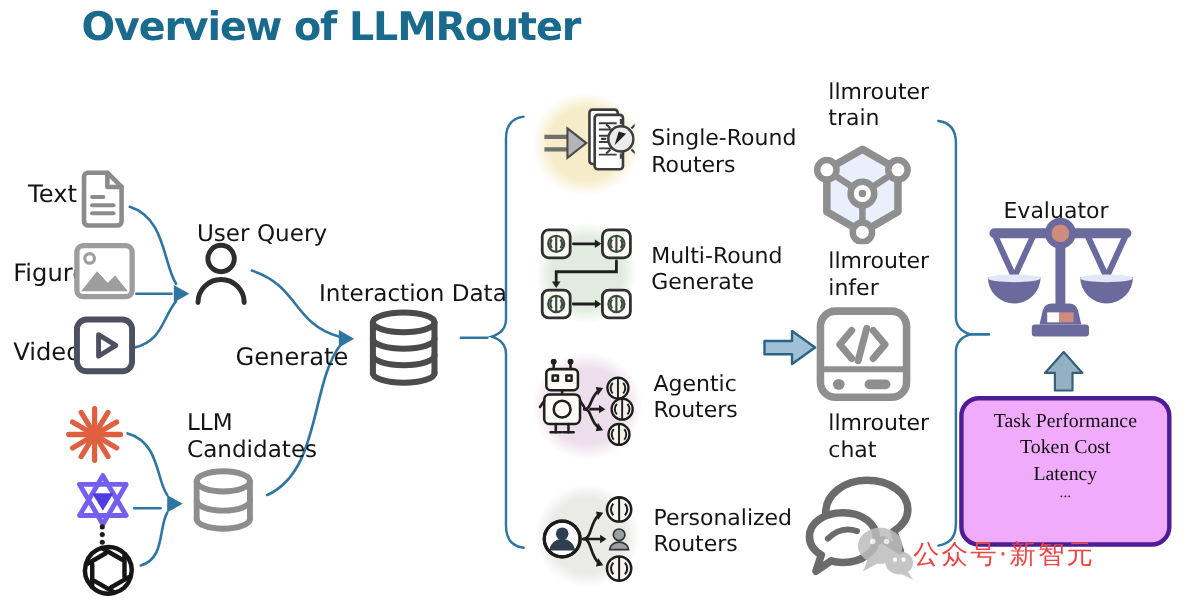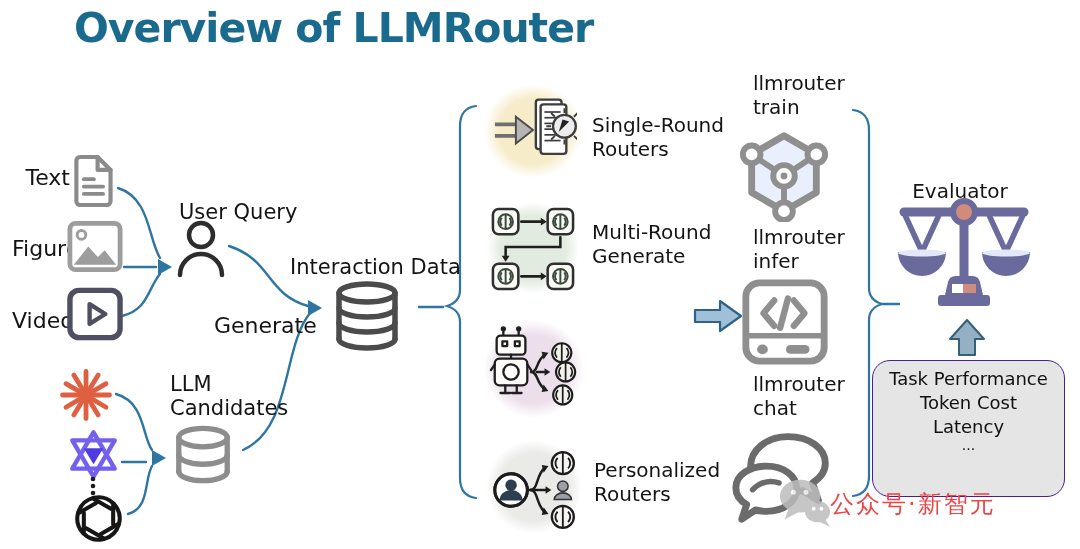--- a/index.html
+++ b/index.html
@@ -1,28 +1,28 @@
 <!DOCTYPE html>
 <html><head>
 <meta charset="utf-8">
 <style>
   html,body{margin:0;padding:0;background:#ffffff;}
   .canvas{position:relative;width:1080px;height:549px;background:#ffffff;overflow:hidden;
           font-family:"DejaVu Sans",sans-serif;color:#111;}
   .abs{position:absolute;}
-  .title{font-size:41px;font-weight:800;letter-spacing:-1px;color:#1a6a8e;white-space:nowrap;}
+  .title{font-size:36px;font-weight:800;letter-spacing:-1px;color:#1a6a8e;white-space:nowrap;}
   .lbl{font-size:21px;font-weight:500;color:#141414;line-height:1.15;padding-left:12px;}
   .lbl-sm{font-size:20px;font-weight:500;color:#141414;line-height:1.18;}
   .right{text-align:right;}
   .center{text-align:center;}
   .nowrap{white-space:nowrap;}
   .blob{border-radius:50%;}
   svg{display:block;}
-  .metricbox{border:1px solid #4c1d95;border-radius:18px;background:#e5e5e5;
-             box-sizing:border-box;padding-top:6px;}
+  .metricbox{border:4px solid #4c1d95;border-radius:18px;background:#f0abfc;
+             box-sizing:border-box;padding-top:6px;font-family:Liberation Serif, serif;}
   .metric{font-size:18px;line-height:24px;text-align:center;font-weight:500;color:#101010;}
   .metric-dots{font-size:14px;line-height:13px;text-align:center;color:#101010;}
   .wm-text{font-size:24px;color:#ef4444;letter-spacing:2px;white-space:nowrap;}
 </style>
 </head>
 <body>
 
 <div class="canvas">
 
   <svg class="abs" style="left:0;top:0" width="1080" height="549" viewBox="0 0 1080 549">
@@ -262,20 +262,21 @@
       <polygon points="56,66 61,73 54,74"></polygon>
     </g>
     <use href="#psB" x="76" y="20"></use>
     <circle cx="76" cy="44" r="5.5" fill="#9aa0a8" stroke="#333" stroke-width="1.6"></circle>
     <path d="M67 58 a9 7 0 0 1 18 0 Z" fill="#9aa0a8" stroke="#333" stroke-width="1.6"></path>
     <use href="#psB" x="76" y="76"></use>
   </svg>
 
   <div class="abs lbl-sm" style="left:592px;top:114px;width:150px">Single-Round Routers</div>
   <div class="abs lbl-sm" style="left:592px;top:221px;width:150px">Multi-Round Generate</div>
+  <div class="abs lbl-sm" style="left:594px;top:337px;width:110px">Agentic Routers</div>
   <div class="abs lbl-sm" style="left:594px;top:459px;width:150px">Personalized Routers</div>
 
   <div class="abs lbl-sm" style="left:753px;top:72px;width:112px">llmrouter train</div>
   <svg class="abs" style="left:736px;top:122px" width="96" height="100" viewBox="0 0 98 102">
     <polygon points="49,14 82,33 82,72 49,91 16,72 16,33" fill="#e9effc"></polygon>
     <polygon points="49,14 82,33 82,72 49,91 16,72 16,33" fill="none" stroke="#8f8f8f" stroke-width="7" stroke-linejoin="round"></polygon>
     <g stroke="#8f8f8f" stroke-width="6">
       <path d="M49 55 L20 36"></path>
         <path d="M49 55 L78 36"></path>
         <path d="M49 55 L49 88"></path>

